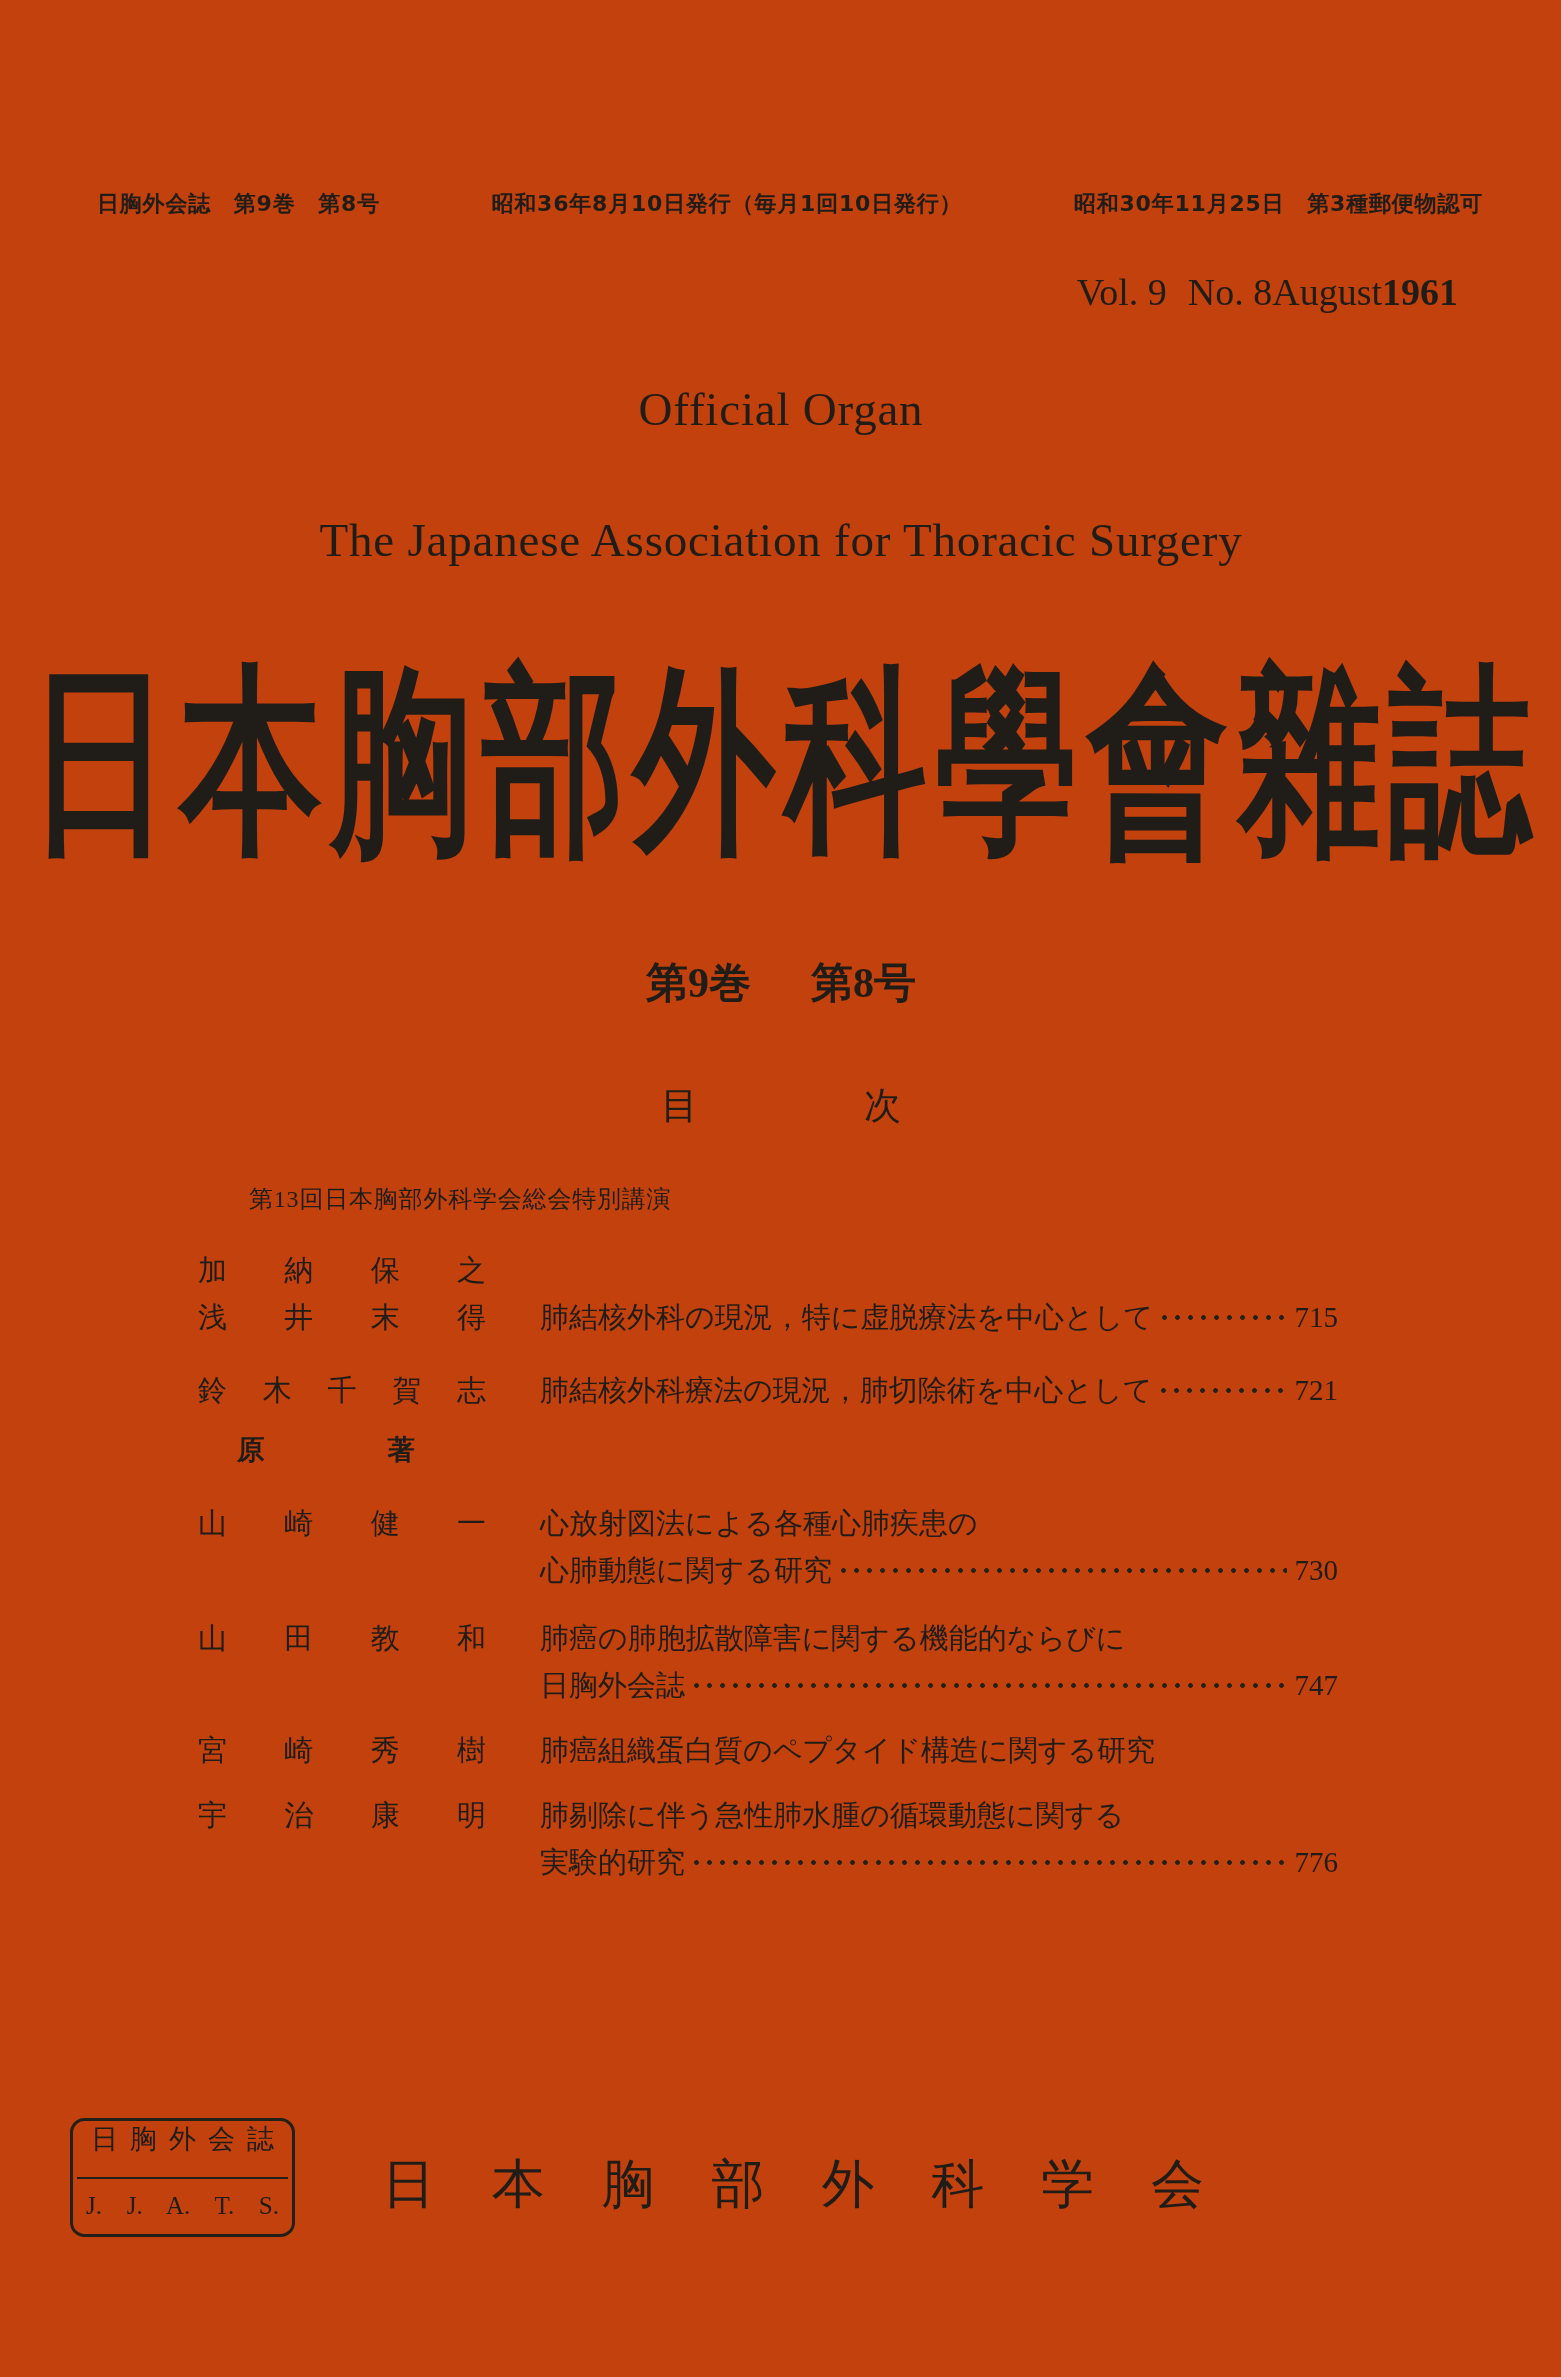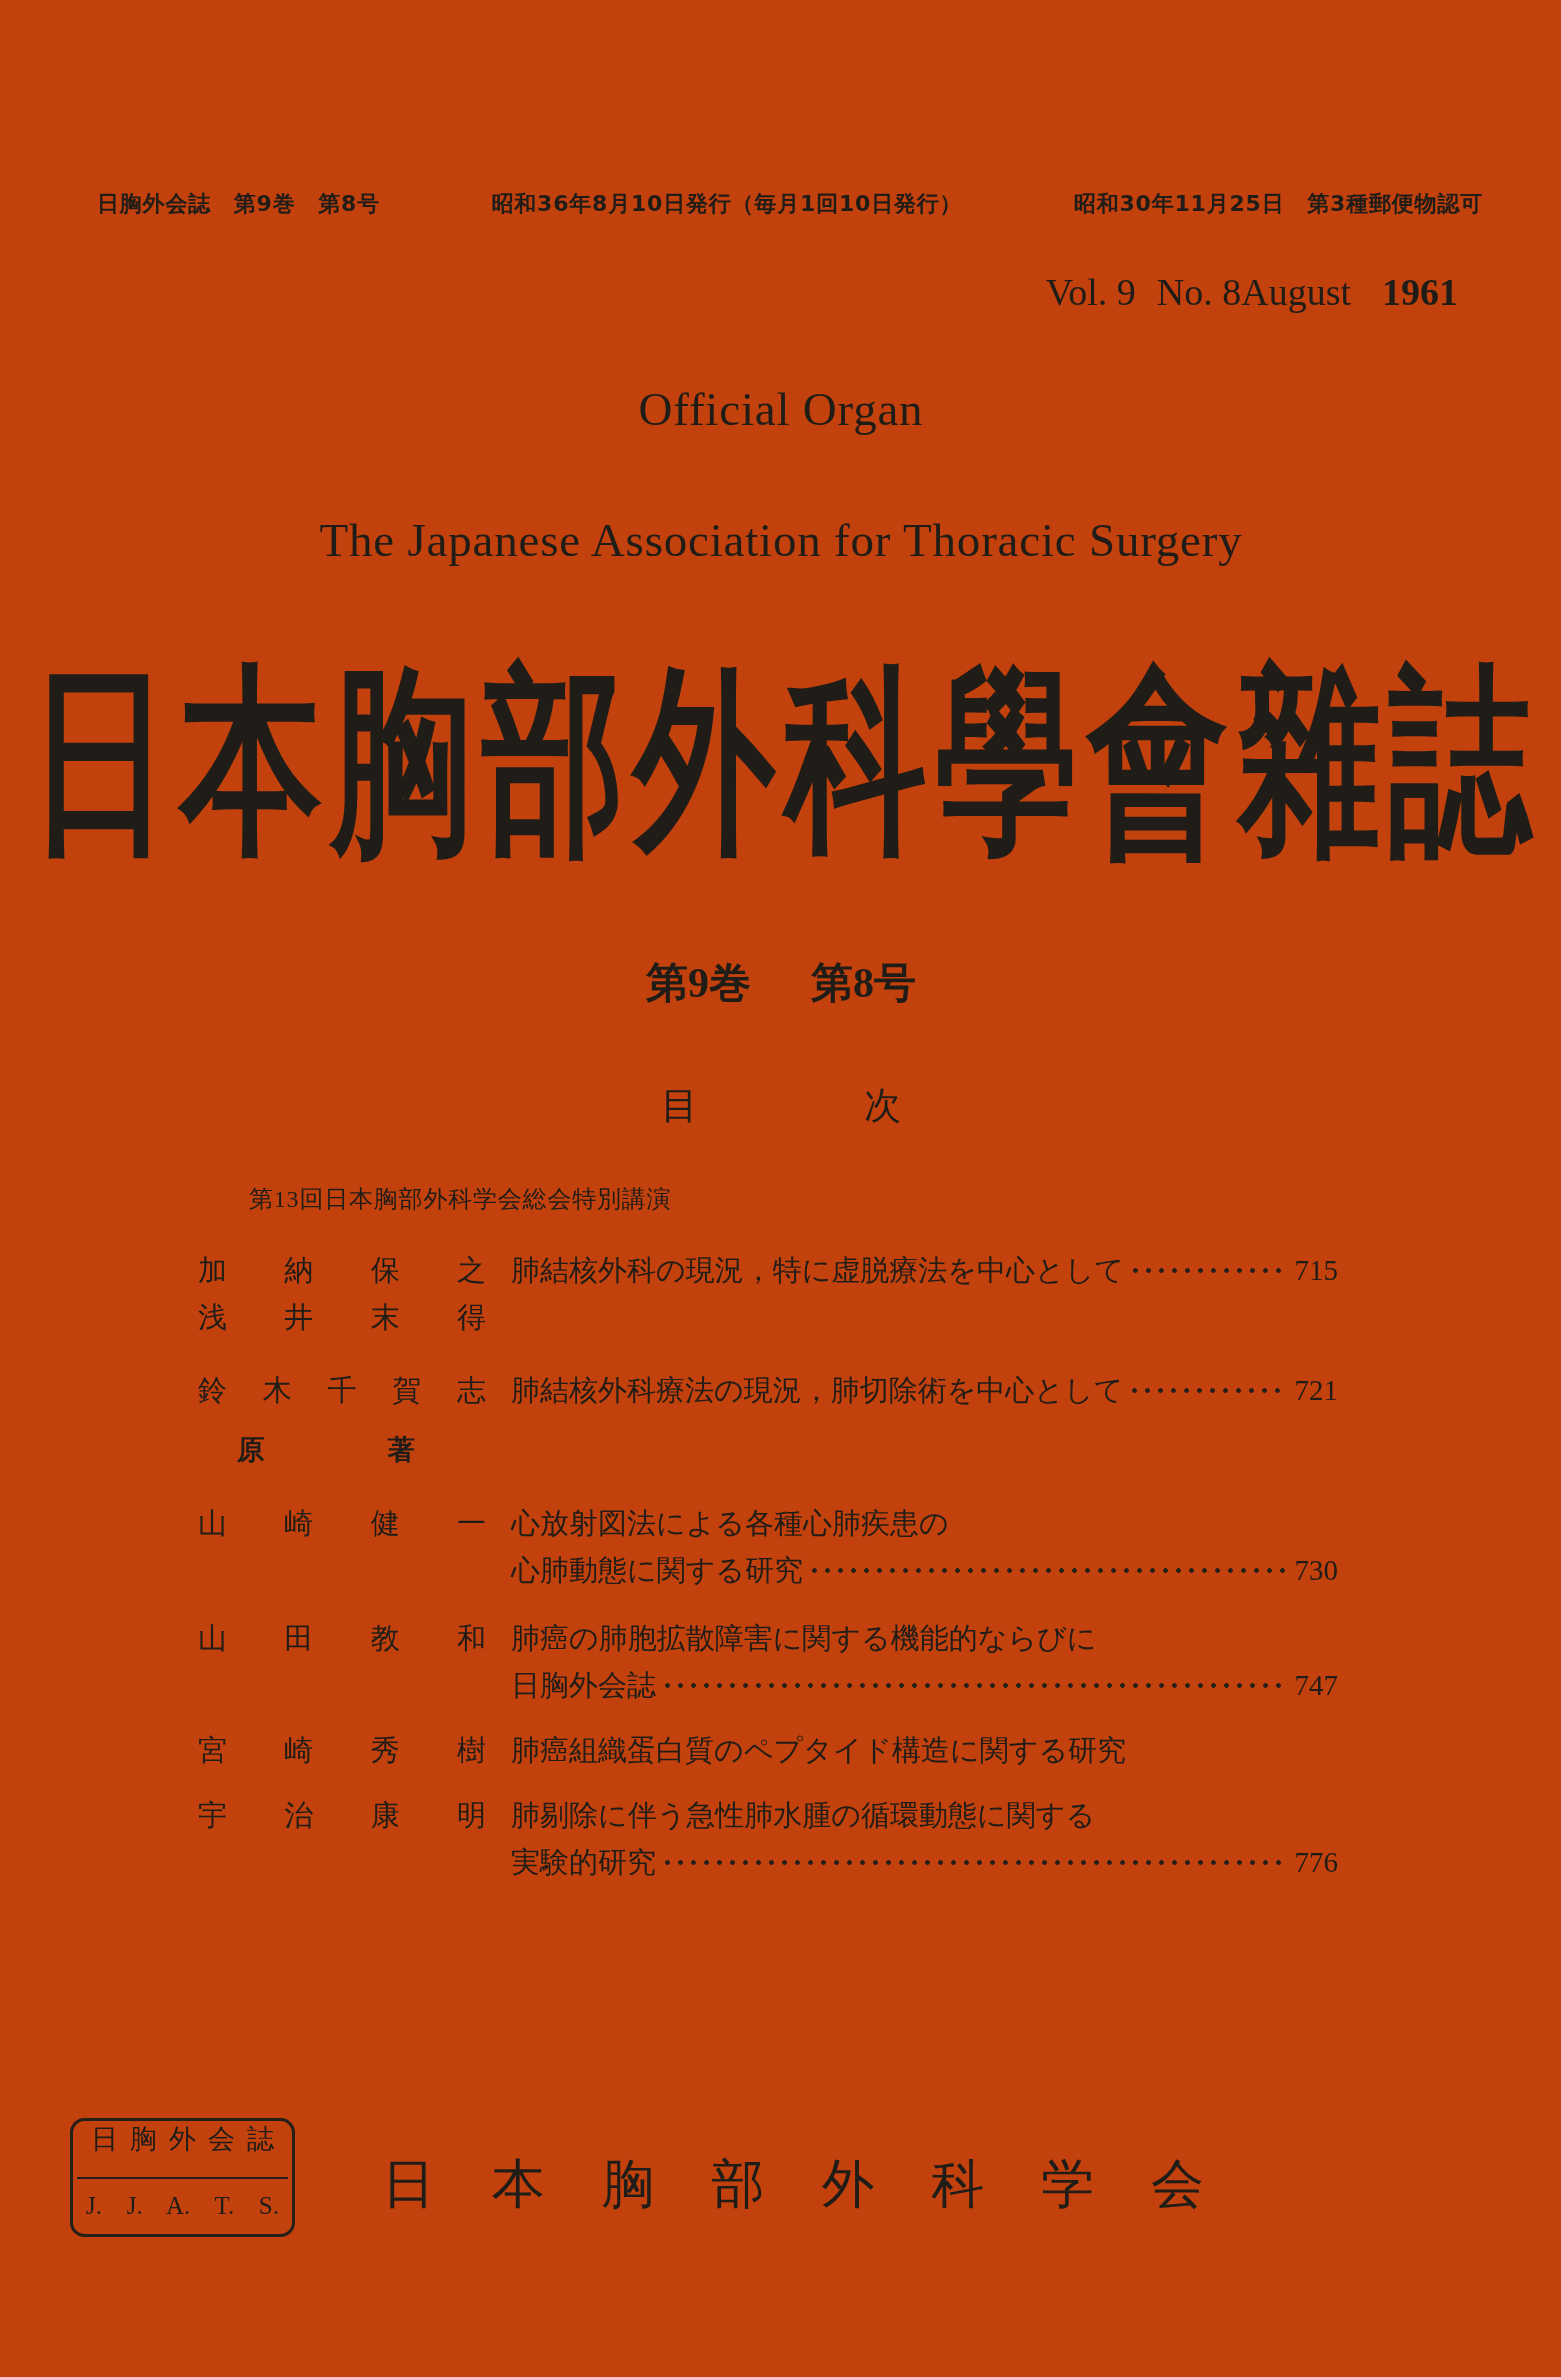--- a/index.html
+++ b/index.html
@@ -17,21 +17,21 @@
     font-family:"DejaVu Sans","Liberation Sans",sans-serif;
     font-weight:bold; font-size:22px; letter-spacing:0.8px; white-space:pre;
   }
   
   .vol-row {
     position:absolute; top:270px; left:16px; right:104px;
     display:flex; justify-content:flex-end; align-items:baseline;
     font-size:38px;
   }
   .vol-group { display:flex; gap:21px; }
-  .date-group { display:flex; gap:31px; }
+  .date-group { display:flex; }
   .date-year { font-weight:bold; }
   
   .official-organ {
     position:absolute; top:382px; width:100%; text-align:center;
     font-size:47px; letter-spacing:0.8px;
   }
   .assoc-en {
     position:absolute; top:513px; width:100%; text-align:center;
     font-size:47px; letter-spacing:0.8px;
   }
@@ -69,21 +69,21 @@
   }
   .toc-row { display:flex; align-items:stretch; }
   .toc-row.mb34 { margin-bottom:26px; }
   .toc-row.mb22 { margin-bottom:18px; }
   .toc-row.mb26 { margin-bottom:21px; }
   .authors { flex:0 0 288px; width:288px; }
   .author-line {
     height:47px; line-height:47px;
     text-align:justify; text-align-last:justify; -moz-text-align-last:justify;
   }
-  .titles { flex:1 1 auto; margin-left:25px; display:flex; flex-direction:column; justify-content:flex-start; }
+  .titles { flex:1 1 auto; margin-left:54px; display:flex; flex-direction:column; justify-content:flex-end; }
   .title-line { height:47px; line-height:47px; display:flex; align-items:stretch; }
   .title-text { white-space:nowrap; }
   .dots {
     flex:1 1 auto; margin:0 8px 0 4.9px;
     background-image:radial-gradient(circle, #23201a 2.1px, rgba(0,0,0,0) 2.5px);
     background-size:13px 47px; background-repeat:repeat-x; background-position:left center;
   }
   .pg { white-space:nowrap; font-size:29px; }
   
   .abbrev-box {

